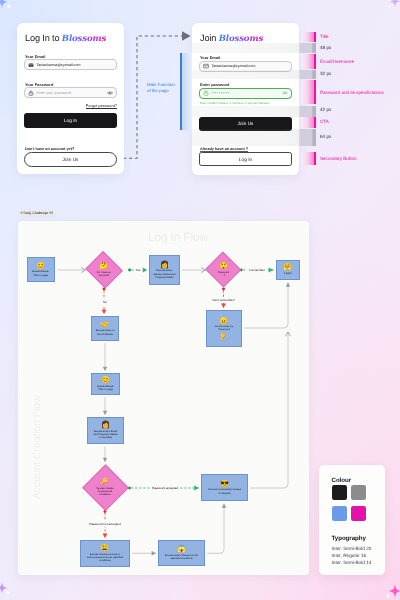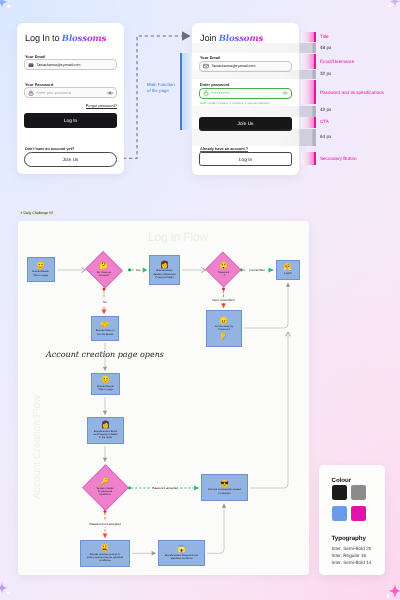--- a/index.html
+++ b/index.html
@@ -238,21 +238,20 @@
         <path d="M131 488 L199 488" fill="none" stroke="#3cc27f" stroke-width="1.0" stroke-dasharray="2.2,1.9" stroke-linecap="butt" marker-end="url(#agrn)"></path>
         <circle cx="129.4" cy="488" r="1.45" fill="#0a9e3f"></circle>
         <path d="M104 290.5 L104 314" fill="none" stroke="#f0674b" stroke-width="1.0" stroke-dasharray="2.2,1.9" stroke-linecap="butt" marker-end="url(#ard)"></path>
         <circle cx="104" cy="289" r="1.45" fill="#ee1f11"></circle>
         <path d="M223.5 290.5 L223.5 308" fill="none" stroke="#f0674b" stroke-width="1.0" stroke-dasharray="2.2,1.9" stroke-linecap="butt" marker-end="url(#ard)"></path>
         <circle cx="223.5" cy="289" r="1.45" fill="#ee1f11"></circle>
         <path d="M105 513 L105 538" fill="none" stroke="#f0674b" stroke-width="1.0" stroke-dasharray="2.2,1.9" stroke-linecap="butt" marker-end="url(#ard)"></path>
         <circle cx="105" cy="511.5" r="1.45" fill="#ee1f11"></circle>
       </g>
   </svg>
-  <div class="script" style="left:46px;top:350px">Account creation page opens</div>
   <div id="flownodes">
       <div class="node" style="left: 26.5px; top: 257px; width: 28px; height: 25px;">
         <span class="em" style="font-size:7.3px">😊</span>
         <span class="tx" style="font-size:2.55px">
           <span class="ln">Brenda Reads</span>
           <span class="ln">Title on page</span>
         </span>
       </div>
       <div class="dia" style="left: 90.2116px; top: 257.272px; width: 27.5769px; height: 25.4556px;">
         <div class="inner"></div>

